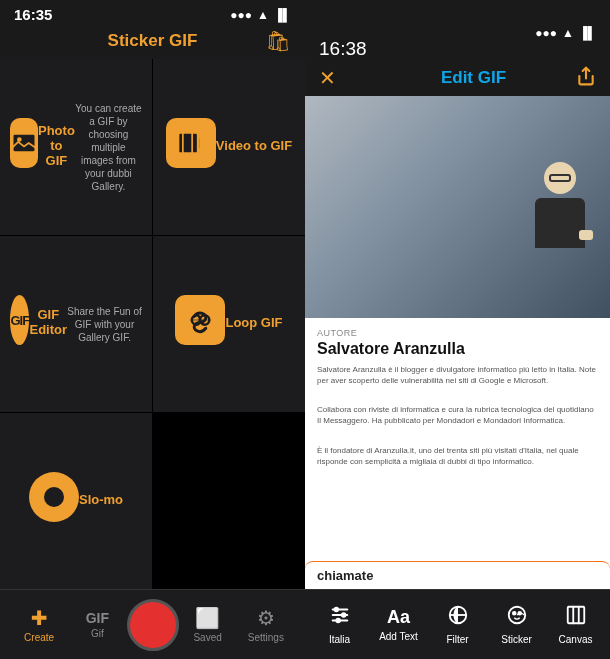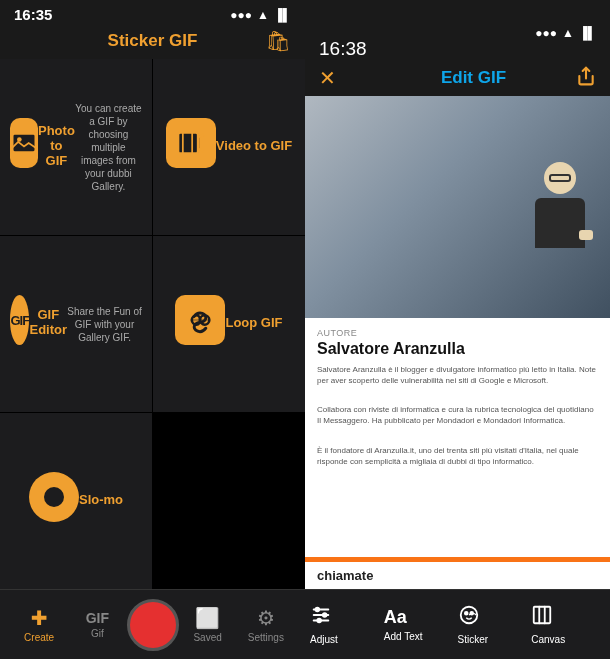--- a/index.html
+++ b/index.html
@@ -275,37 +275,38 @@
     .article-text {
       font-size: 8px;
       color: #555;
       line-height: 1.4;
     }
     .article-chiama {
       padding: 6px 12px;
       font-size: 13px;
       font-weight: 600;
       color: #222;
-      border-top: 5px solid #f97316;
+      border-top: 1px solid #f97316;
+      border-radius: 8px;
     }
 
     
     .edit-toolbar {
       height: 70px;
       background: #1c1c1e;
       border-top: 1px solid #333;
       display: flex;
       align-items: center;
       justify-content: space-around;
       padding: 0 5px;
     }
     .tool-item {
       display: flex;
       flex-direction: column;
-      align-items: flex-start;
+      align-items: center;
       gap: 3px;
       cursor: pointer;
       flex: 1;
     }
     .tool-icon { font-size: 20px; color: #fff; }
     .tool-label { font-size: 10px; color: #fff; }
 
     
     .dashed-circle {
       width: 40px;
@@ -502,25 +503,35 @@
       <span class="tool-icon">
         <svg width="22" height="22" viewBox="0 0 24 24" fill="none" stroke="white" stroke-width="2" stroke-linecap="round">
           <line x1="4" y1="6" x2="20" y2="6"></line>
           <line x1="4" y1="12" x2="20" y2="12"></line>
           <line x1="4" y1="18" x2="20" y2="18"></line>
           <circle cx="8" cy="6" r="2" fill="white" stroke="white"></circle>
           <circle cx="16" cy="12" r="2" fill="white" stroke="white"></circle>
           <circle cx="10" cy="18" r="2" fill="white" stroke="white"></circle>
         </svg>
       </span>
-      <span class="tool-label">Adjust</span>
+      <span class="tool-label">Italia</span>
     </div>
     <div class="tool-item">
       <span class="tool-icon" style="font-size:18px;font-weight:600;color:white;">Aa</span>
       <span class="tool-label">Add Text</span>
+    </div>
+    <div class="tool-item">
+      <span class="tool-icon">
+        <svg width="22" height="22" viewBox="0 0 24 24" fill="none" stroke="white" stroke-width="2">
+          <circle cx="12" cy="12" r="9"></circle>
+          <path d="M12 3 C12 3 8 7 8 12 C8 17 12 21 12 21" fill="white"></path>
+          <line x1="3" y1="12" x2="21" y2="12" stroke="white"></line>
+        </svg>
+      </span>
+      <span class="tool-label">Filter</span>
     </div>
     <div class="tool-item">
       <span class="tool-icon">
         <svg width="22" height="22" viewBox="0 0 24 24" fill="none" stroke="white" stroke-width="2">
           <circle cx="12" cy="12" r="9"></circle>
           <path d="M12 12 C12 12 16 8 20 12" stroke="white" stroke-width="1.5" fill="none"></path>
           <circle cx="9" cy="10" r="1.5" fill="white"></circle>
           <circle cx="15" cy="10" r="1.5" fill="white"></circle>
           <path d="M9 15 Q12 18 15 15" stroke="white" stroke-width="1.5" fill="none"></path>
         </svg>

